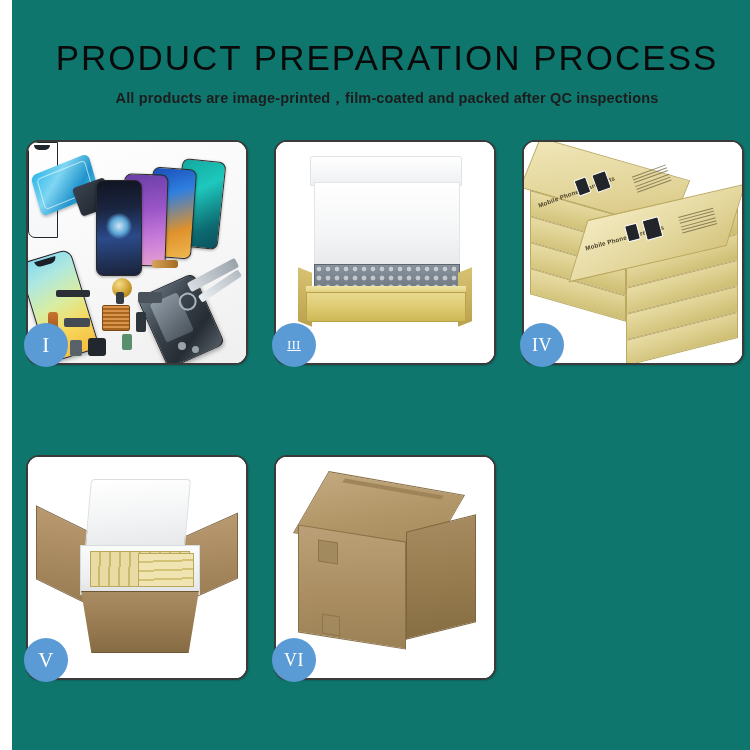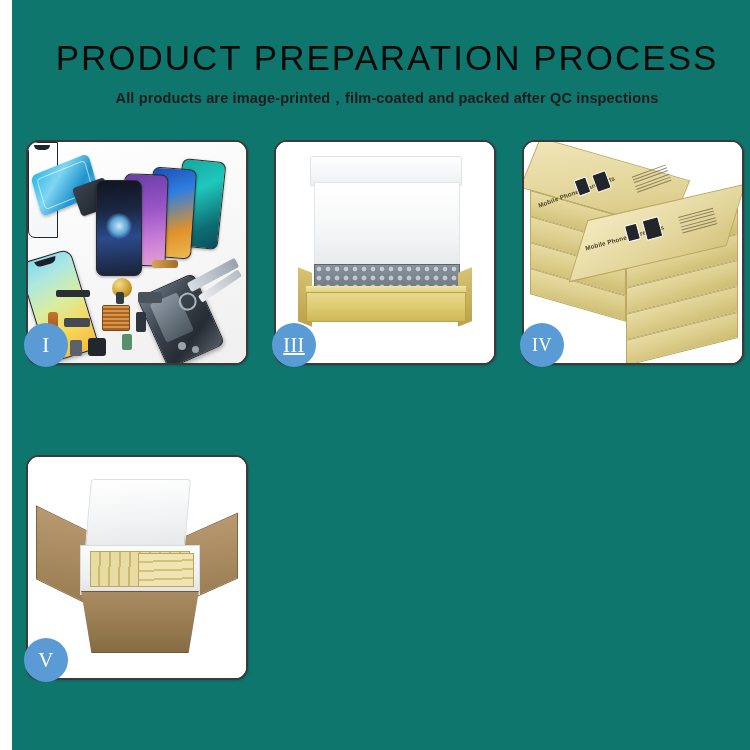--- a/index.html
+++ b/index.html
@@ -68,21 +68,21 @@
     background: #5b9bd5;
     color: #ffffff;
     font-family: "Liberation Serif", serif;
     font-size: 21px;
     line-height: 44px;
     text-align: center;
     letter-spacing: 0.5px;
     z-index: 6;
   }
   .badge.wide { font-size: 18px; }
-  .badge.xwide { font-size: 20px; text-decoration: underline; }
+  .badge.xwide { font-size: 12px; text-decoration: underline; }
 
   
   .scene1 { position: absolute; inset: 0; background:
       linear-gradient(160deg,#ffffff 0%, #f7f7f7 55%, #efefef 100%); }
   .ph {
     position: absolute;
     border-radius: 7px;
     box-shadow: 0 1px 3px rgba(0,0,0,0.35);
     border: 1.2px solid #2a2a2a;
   }
@@ -477,15 +477,28 @@
           <div class="v-foamlid"></div>
           <div class="v-foambox"></div>
           <div class="v-contents"></div>
           <div class="v-contents2"></div>
           <div class="v-body"></div>
         </div>
       </div>
       <div class="badge">V</div>
     </div>
 
+    <div class="panel">
+      <div class="panel-inner">
+        <div class="scene6">
+          <div class="c-top"></div>
+          <div class="c-seam"></div>
+          <div class="c-side"></div>
+          <div class="c-front"></div>
+          <div class="c-tape c-tape1"></div>
+          <div class="c-tape c-tape2"></div>
+        </div>
+      </div>
+      <div class="badge wide">VI</div>
+    </div>
 
   </div>
 </div>
 
 </body></html>

